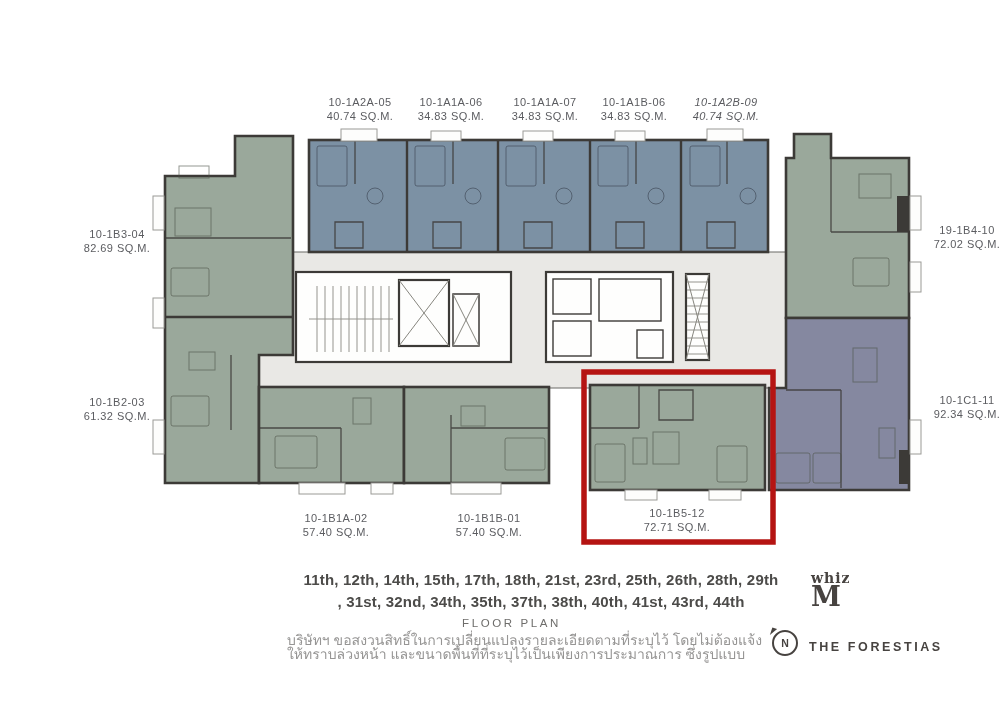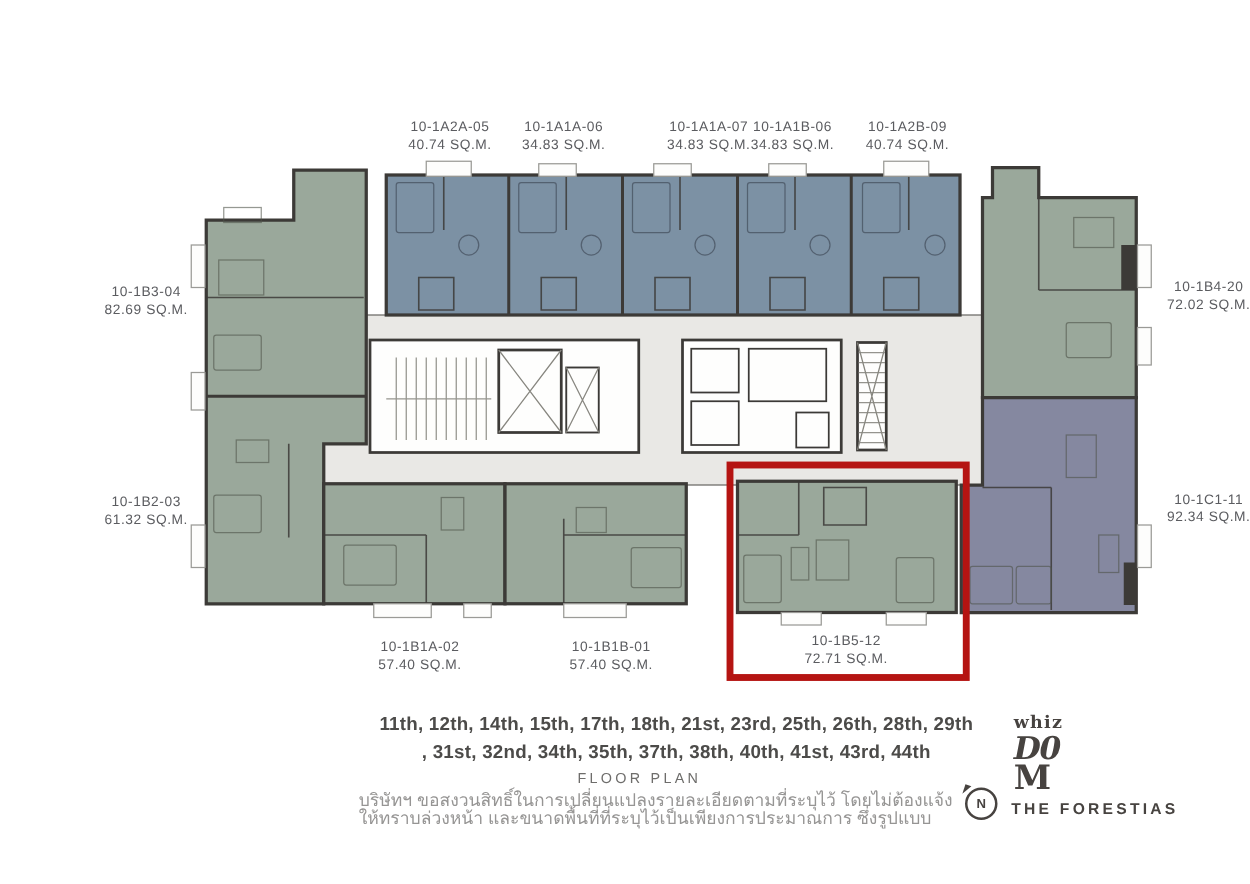--- a/index.html
+++ b/index.html
@@ -175,42 +175,42 @@
   </svg>
 
   <div class="ulabel" style="left:319px;top:96px;">
     <div>10-1A2A-05</div>
     <div>40.74 SQ.M.</div>
   </div>
   <div class="ulabel" style="left:410px;top:96px;">
     <div>10-1A1A-06</div>
     <div>34.83 SQ.M.</div>
   </div>
-  <div class="ulabel" style="left:526px;top:96px;">
+  <div class="ulabel" style="left:504px;top:96px;">
     <div>10-1A1A-07</div>
     <div>34.83 SQ.M.</div>
   </div>
   <div class="ulabel" style="left:593px;top:96px;">
     <div>10-1A1B-06</div>
     <div>34.83 SQ.M.</div>
   </div>
-  <div class="ulabel" style="left:685px;top:96px;">
+  <div class="ulabel" style="left:685px;top:96px;font-style:italic;">
     <div>10-1A2B-09</div>
     <div>40.74 SQ.M.</div>
   </div>
   <div class="ulabel" style="left:76px;top:228px;">
     <div>10-1B3-04</div>
     <div>82.69 SQ.M.</div>
   </div>
   <div class="ulabel" style="left:76px;top:396px;">
     <div>10-1B2-03</div>
     <div>61.32 SQ.M.</div>
   </div>
   <div class="ulabel" style="left:926px;top:224px;">
-    <div>10-1B4-20</div>
+    <div>19-1B4-10</div>
     <div>72.02 SQ.M.</div>
   </div>
   <div class="ulabel" style="left:926px;top:394px;">
     <div>10-1C1-11</div>
     <div>92.34 SQ.M.</div>
   </div>
   <div class="ulabel" style="left:295px;top:512px;">
     <div>10-1B1A-02</div>
     <div>57.40 SQ.M.</div>
   </div>
@@ -233,18 +233,17 @@
     <div>บริษัทฯ ขอสงวนสิทธิ์ในการเปลี่ยนแปลงรายละเอียดตามที่ระบุไว้ โดยไม่ต้องแจ้งให้ทราบล่วงหน้า และขนาดพื้นที่ที่ระบุไว้เป็นเพียงการประมาณการ ซึ่งรูปแบบ</div>
   </div>
 
   <div class="compass">
     <span class="tip"></span>
     <span>N</span>
   </div>
 
   <div class="logo">
     <div class="l1">whiz</div>
-    <div class="l2">D0</div>
     <div class="l3">M</div>
   </div>
   <div class="brandname">THE FORESTIAS</div>
 
 </div>
 
 </body></html>

